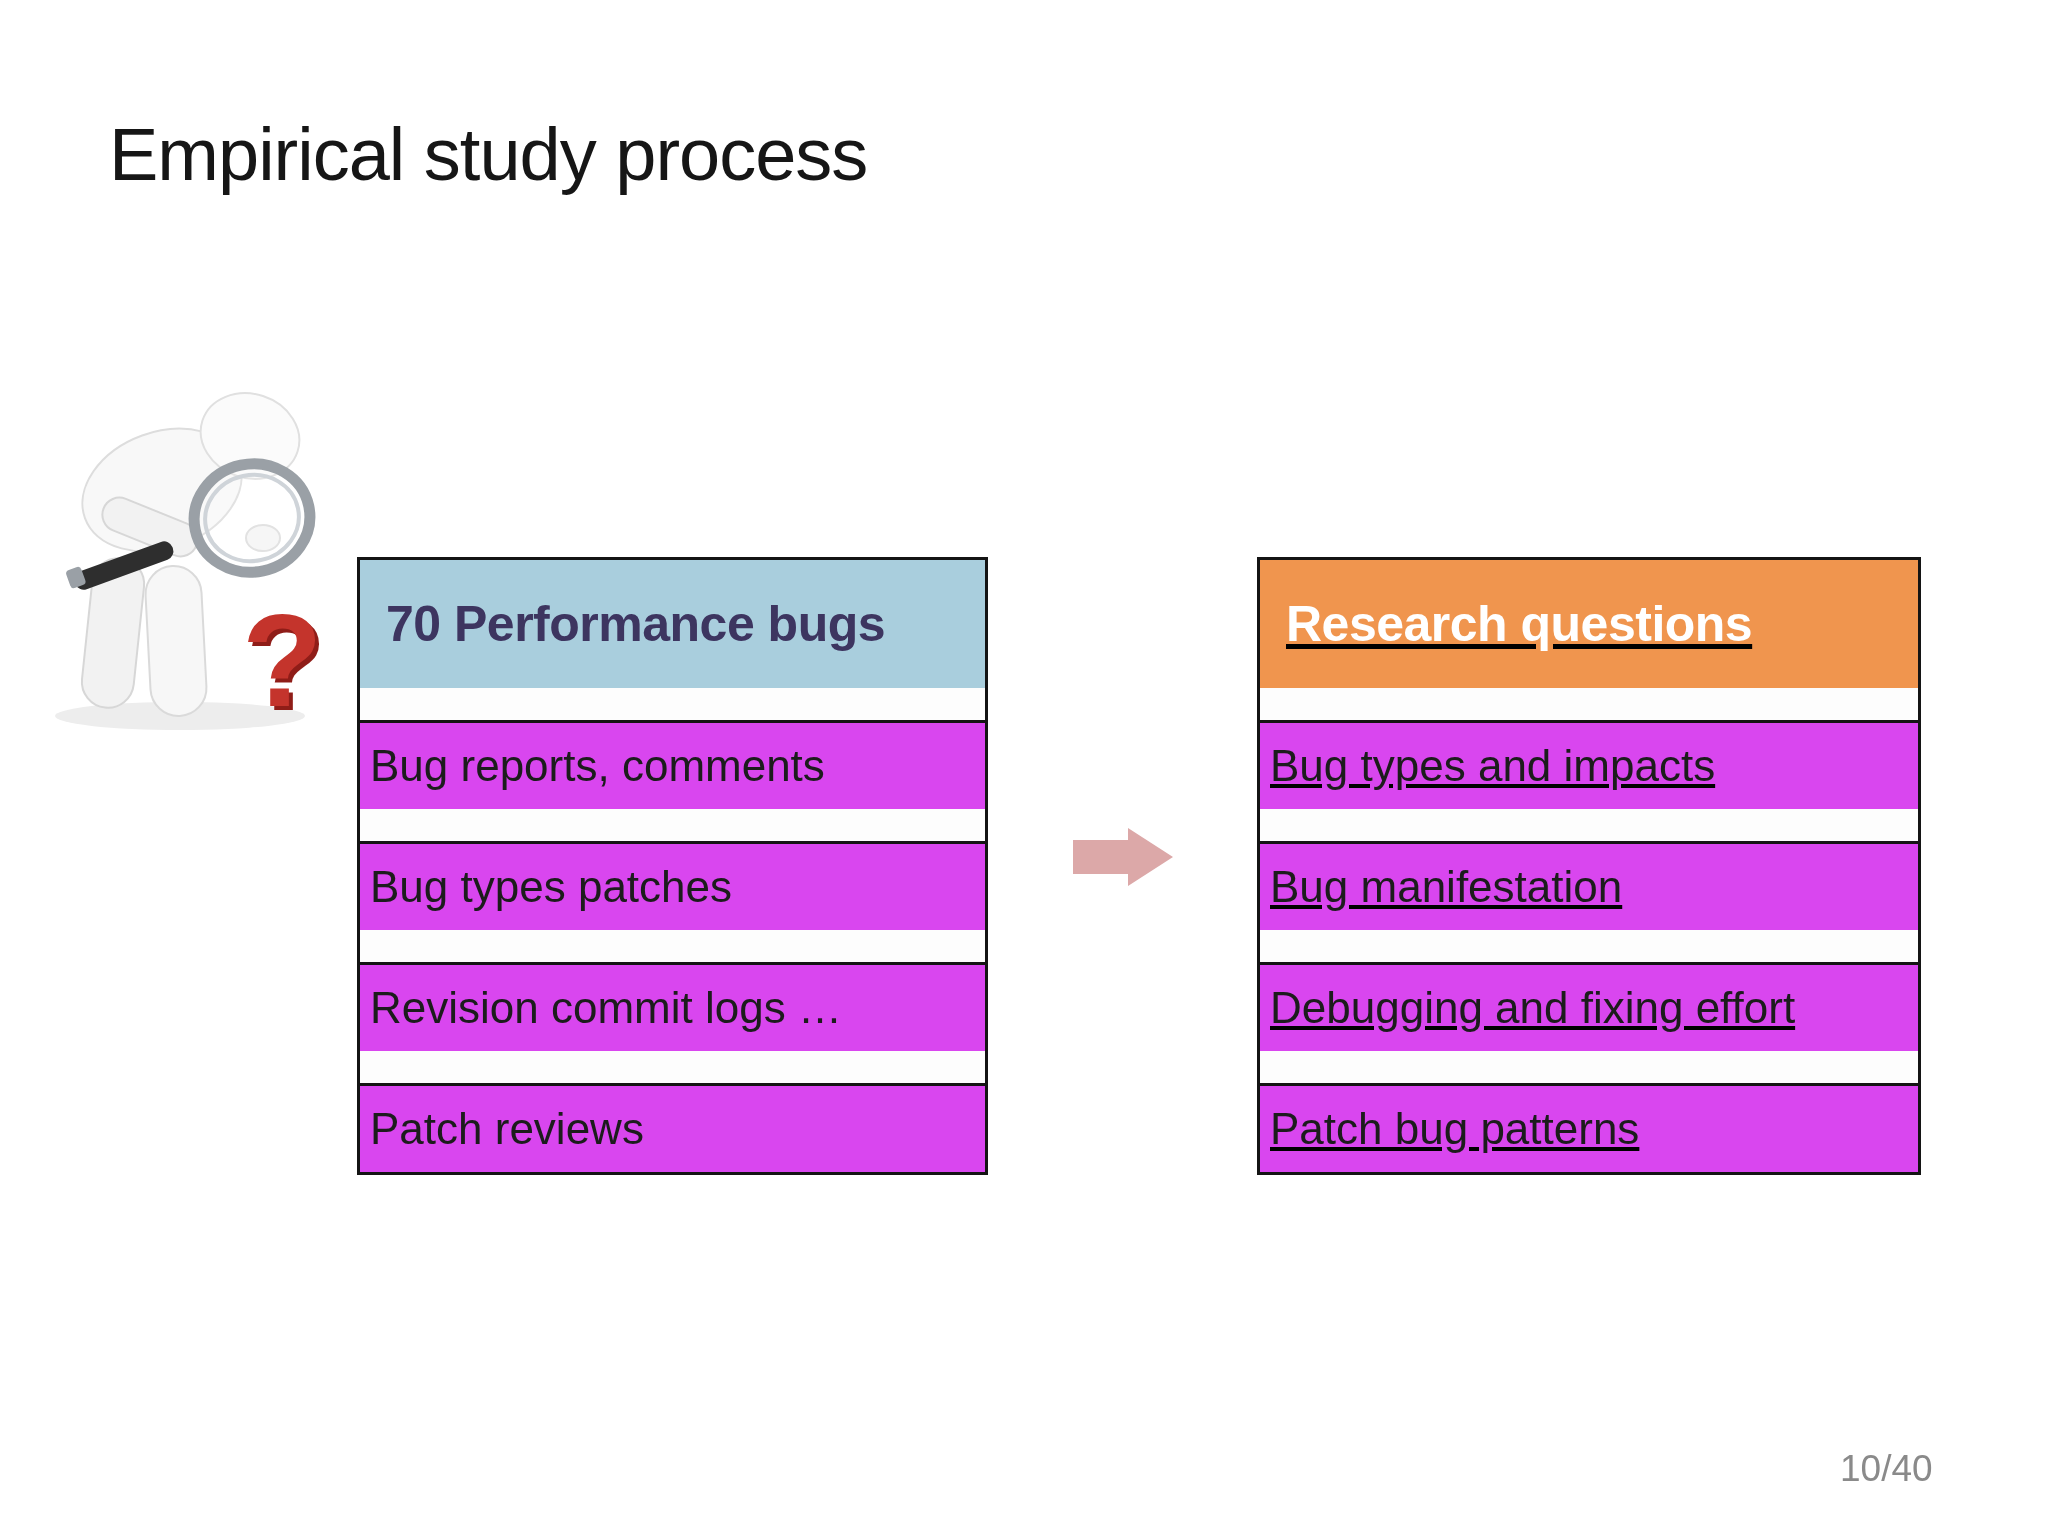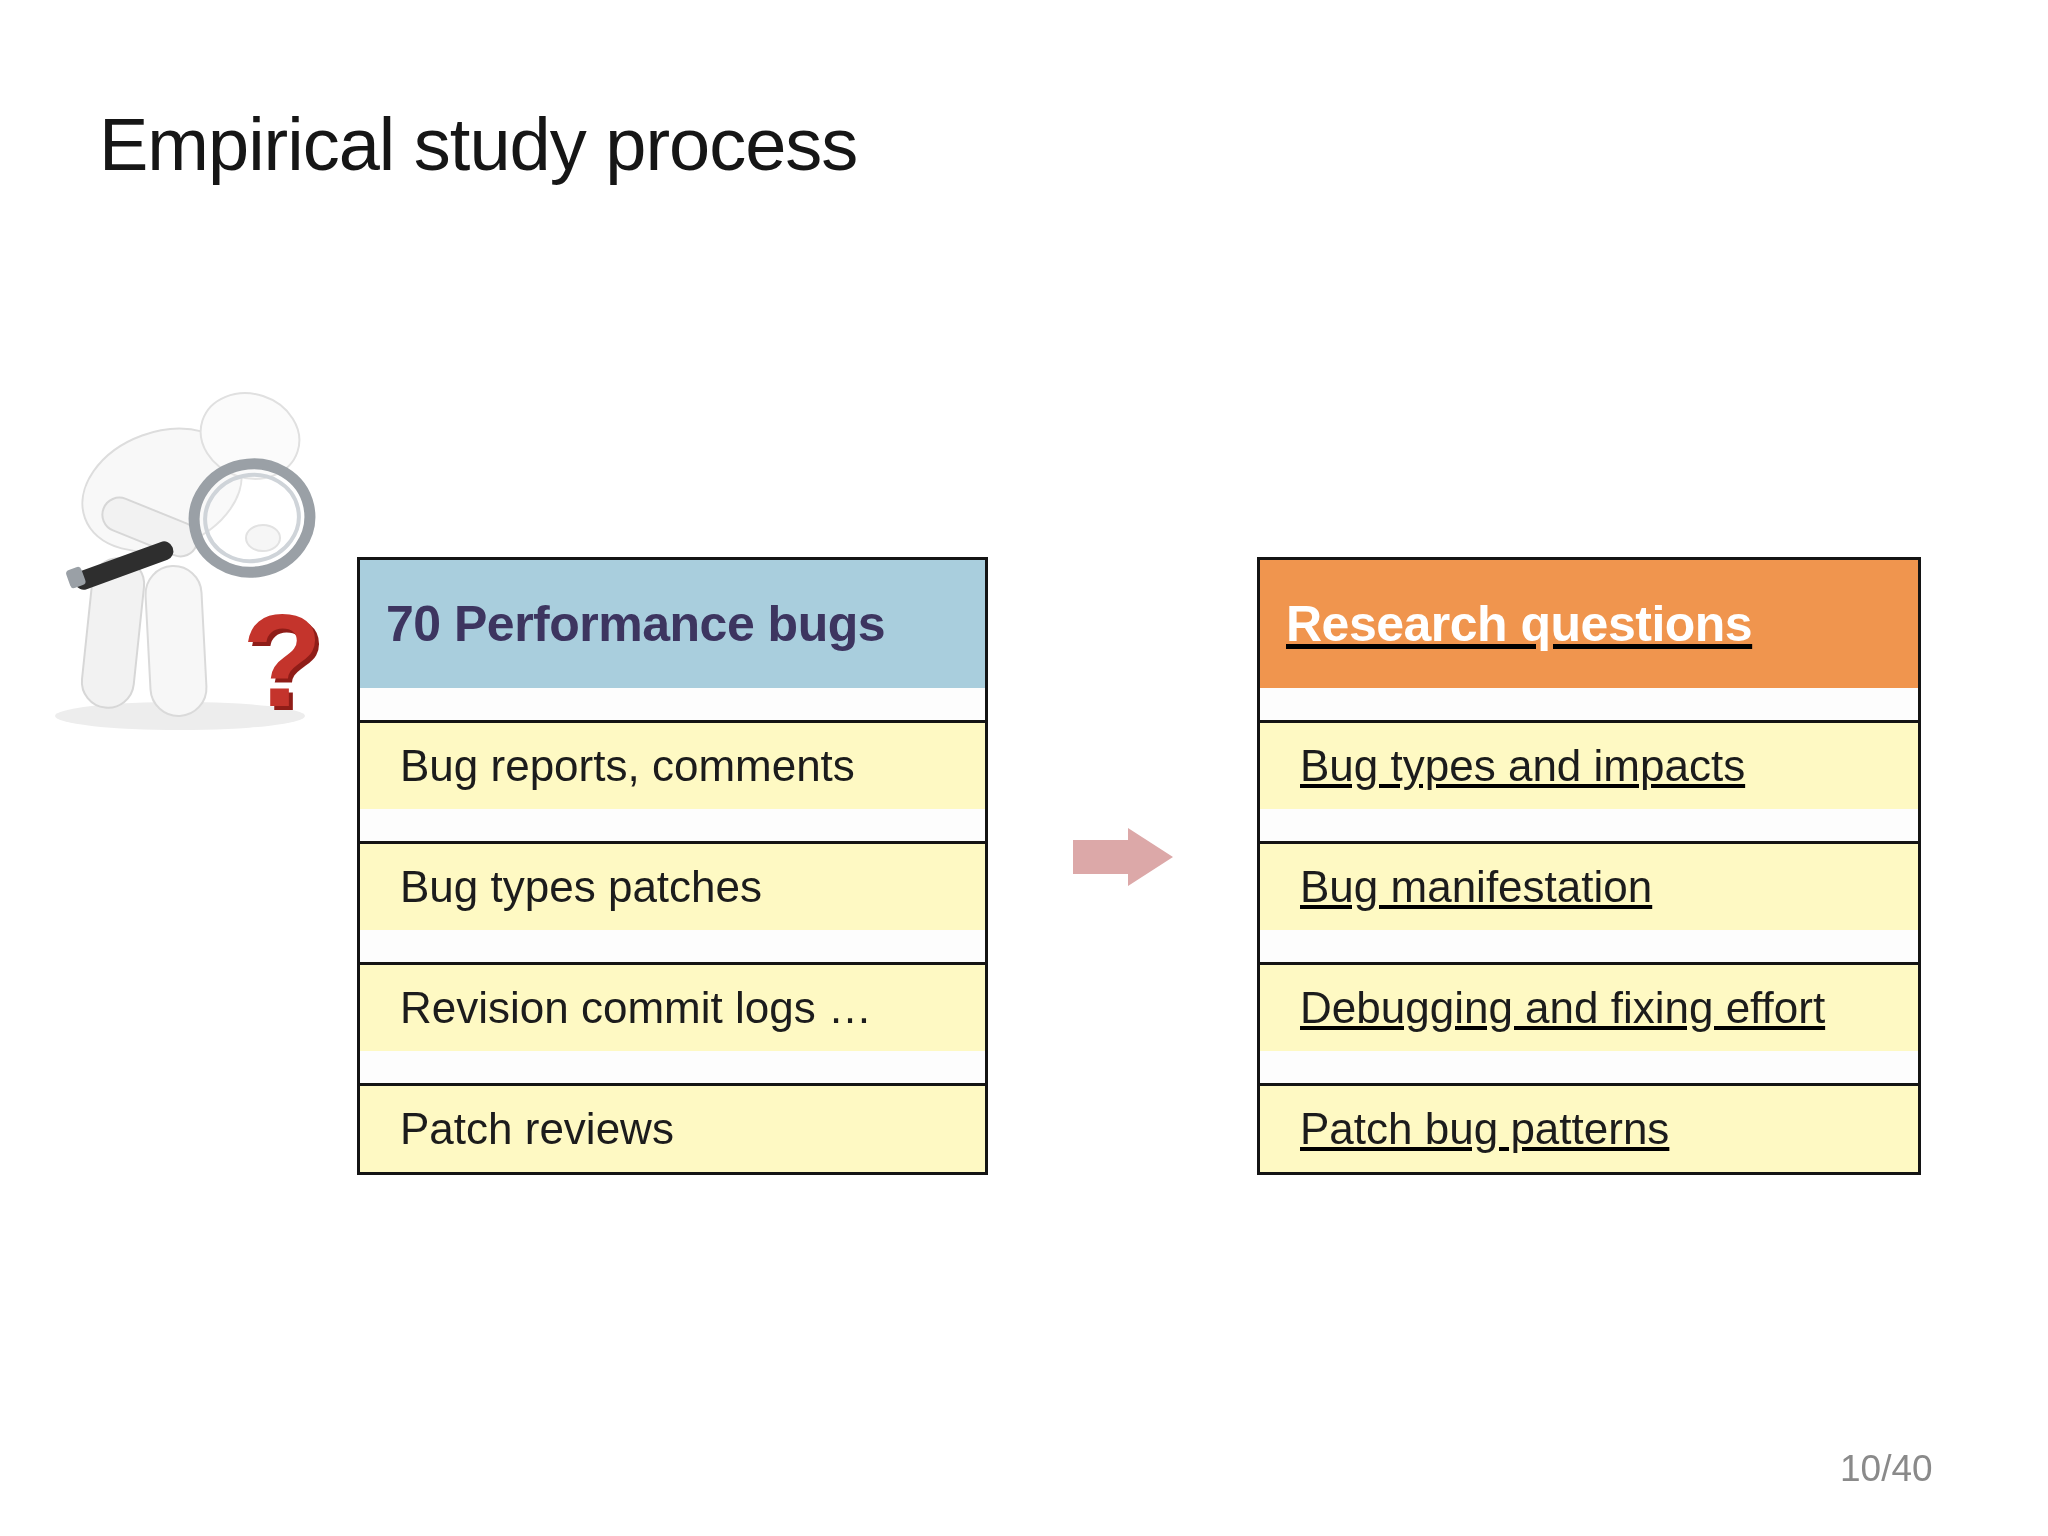--- a/index.html
+++ b/index.html
@@ -6,21 +6,21 @@
   .slide{
     position:relative;
     width:2048px;height:1536px;
     background:#ffffff;
     font-family:"Liberation Sans", sans-serif;
     overflow:hidden;
   }
   .title{
     position:absolute;
     left:95px;top:98px;
-    margin:4px;
+    margin:14px;
     font-size:74px;
     font-weight:500;
     letter-spacing:-1px;
     color:#161616;
   }
   .illustration{
     position:absolute;
     left:30px;top:378px;
     width:330px;height:360px;
   }
@@ -46,24 +46,24 @@
     font-weight:bold;
     letter-spacing:-0.5px;
   }
   .hdr.blue{background:#A9CEDD;color:#3D3560;}
   .hdr.orange{background:#F0954E;color:#FFFFFF;}
   .row{
     flex:1 1 auto;
     border-top:3px solid #141414;
     display:flex;
     align-items:center;
-    padding-left:40px;
+    padding-left:10px;
     font-size:44px;
     color:#1c1c1c;
-    background:#fef9c3;
+    background:#d946ef;
   }
   .arrow{
     position:absolute;
     left:1073px;top:828px;
     width:100px;height:62px;
   }
   .page-number{
     position:absolute;
     left:1840px;top:1448px;
     font-size:37px;

